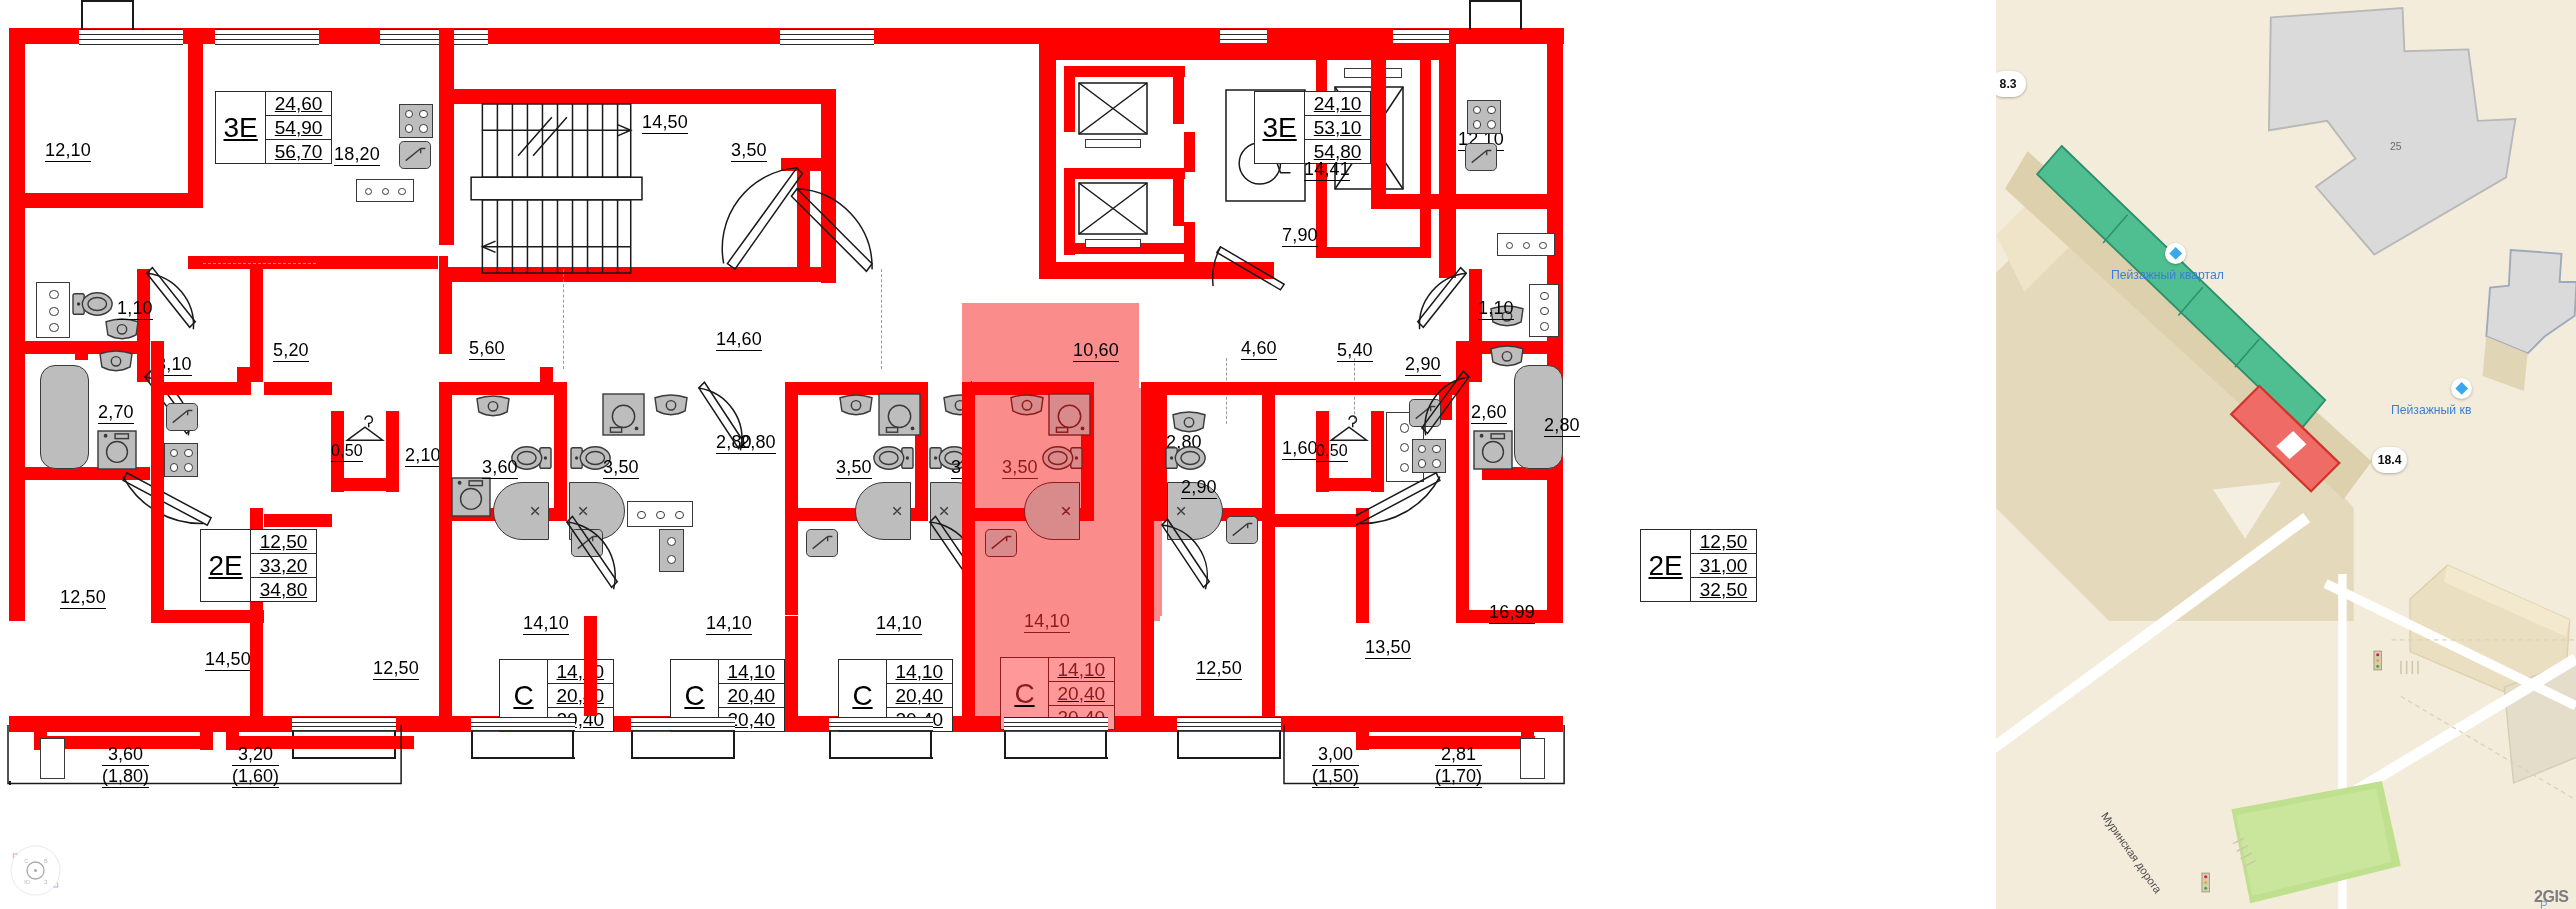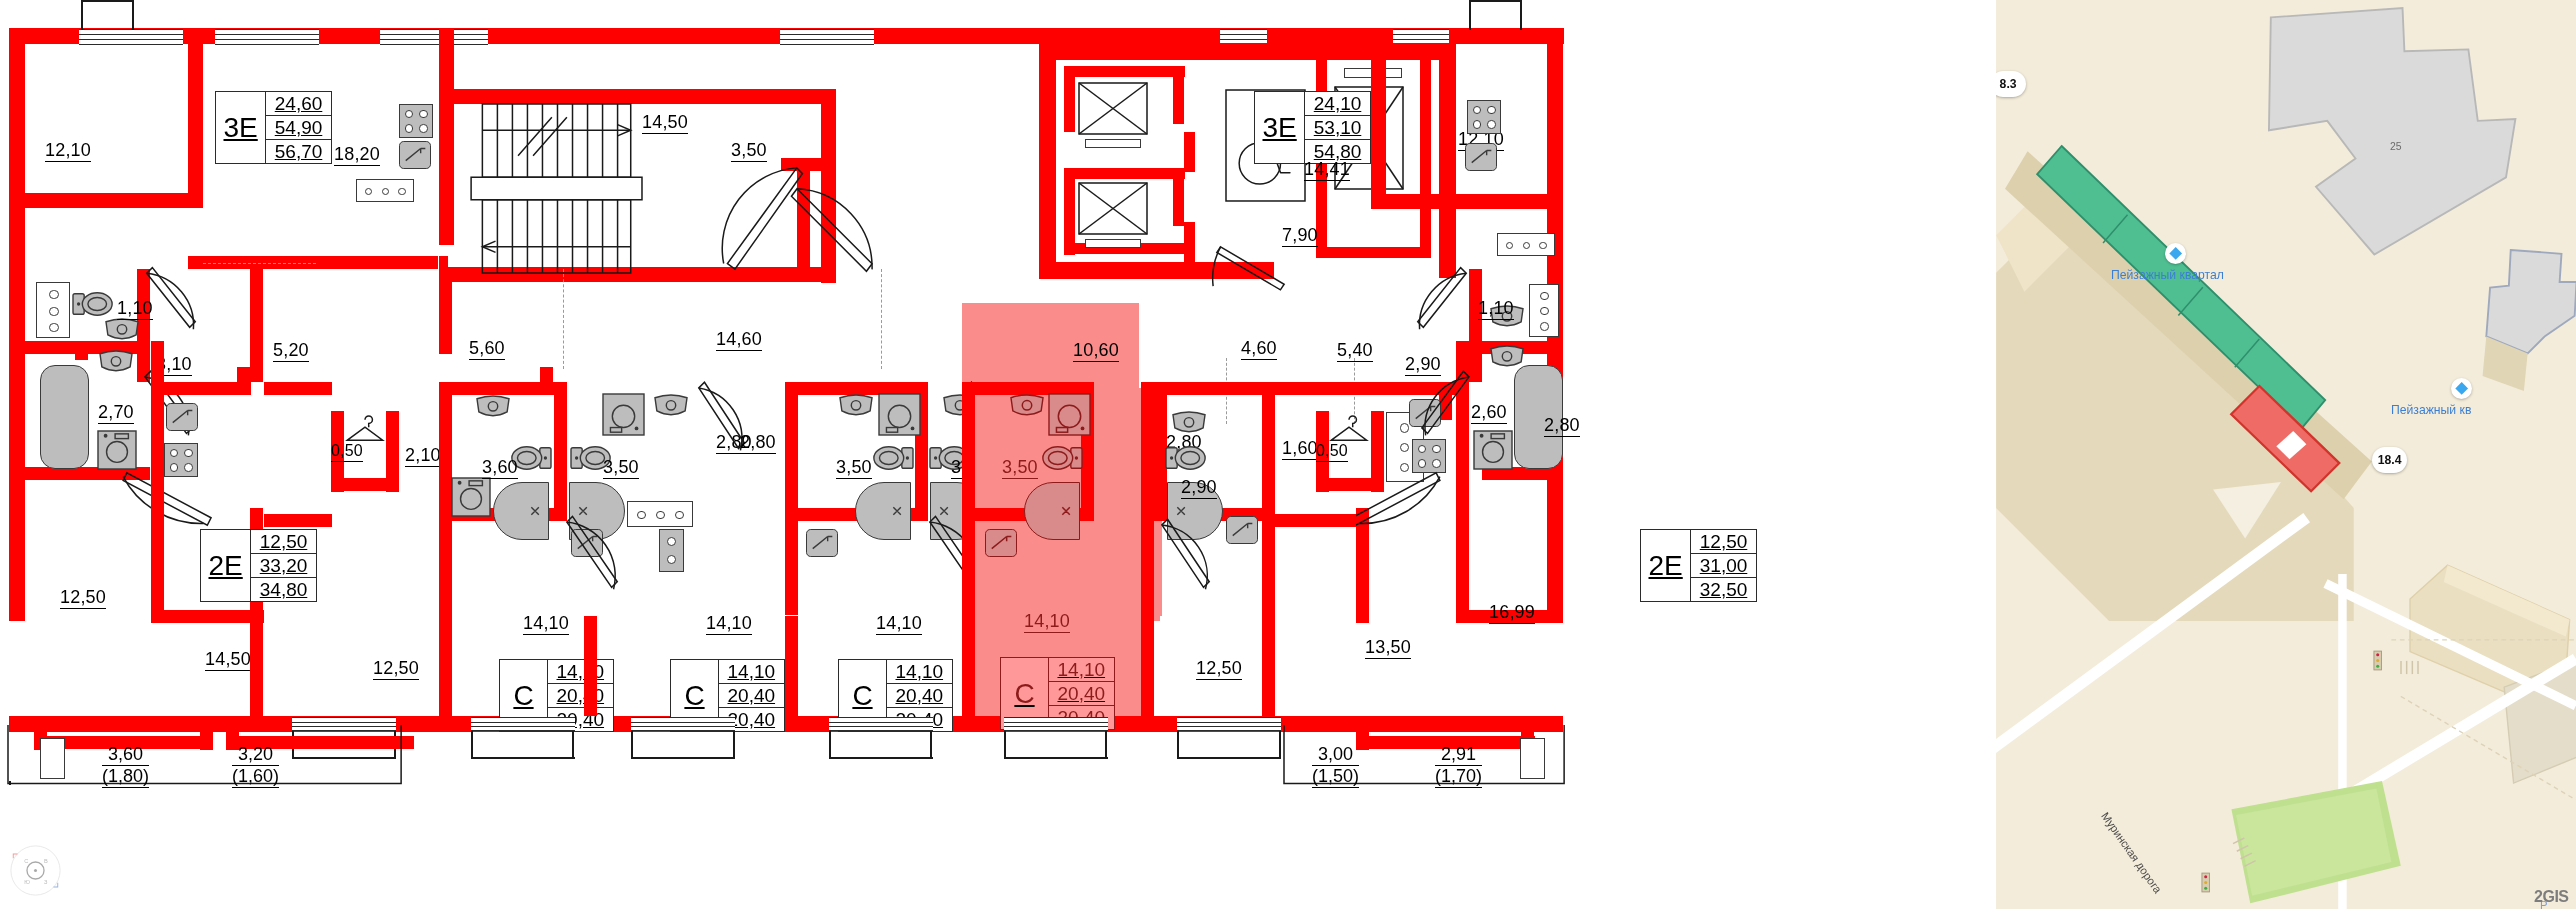--- a/index.html
+++ b/index.html
@@ -840,21 +840,21 @@
     <svg style="left:1284px;top:725px;" width="282" height="66" viewBox="0 0 300 70">
       <path class="sline" d="M0 0 L0 62 L298 62 L298 0"></path>
     </svg>
     <div class="fx light" style="left:1520px;top:738px;width:24.5px;height:41px;"></div>
 
     <div class="dim2" style="left:1312px;top:744px;">
       <span>3,00</span>
       <span>(1,50)</span>
     </div>
     <div class="dim2" style="left:1435px;top:744px;">
-      <span>2,91</span>
+      <span>2,81</span>
       <span>(1,70)</span>
     </div>
 
     <div class="w" style="left:264px;top:514px;width:68px;height:13px;"></div>
     <div class="w" style="left:1275px;top:514px;width:81px;height:13px;"></div>
     <div class="w" style="left:331px;top:411px;width:13px;height:28px;"></div>
     <div class="w" style="left:264px;top:382px;width:68px;height:13px;"></div>
     <div class="w" style="left:1275px;top:382px;width:55px;height:13px;"></div>
 
     <svg id="compass" viewBox="0 0 56 56">

